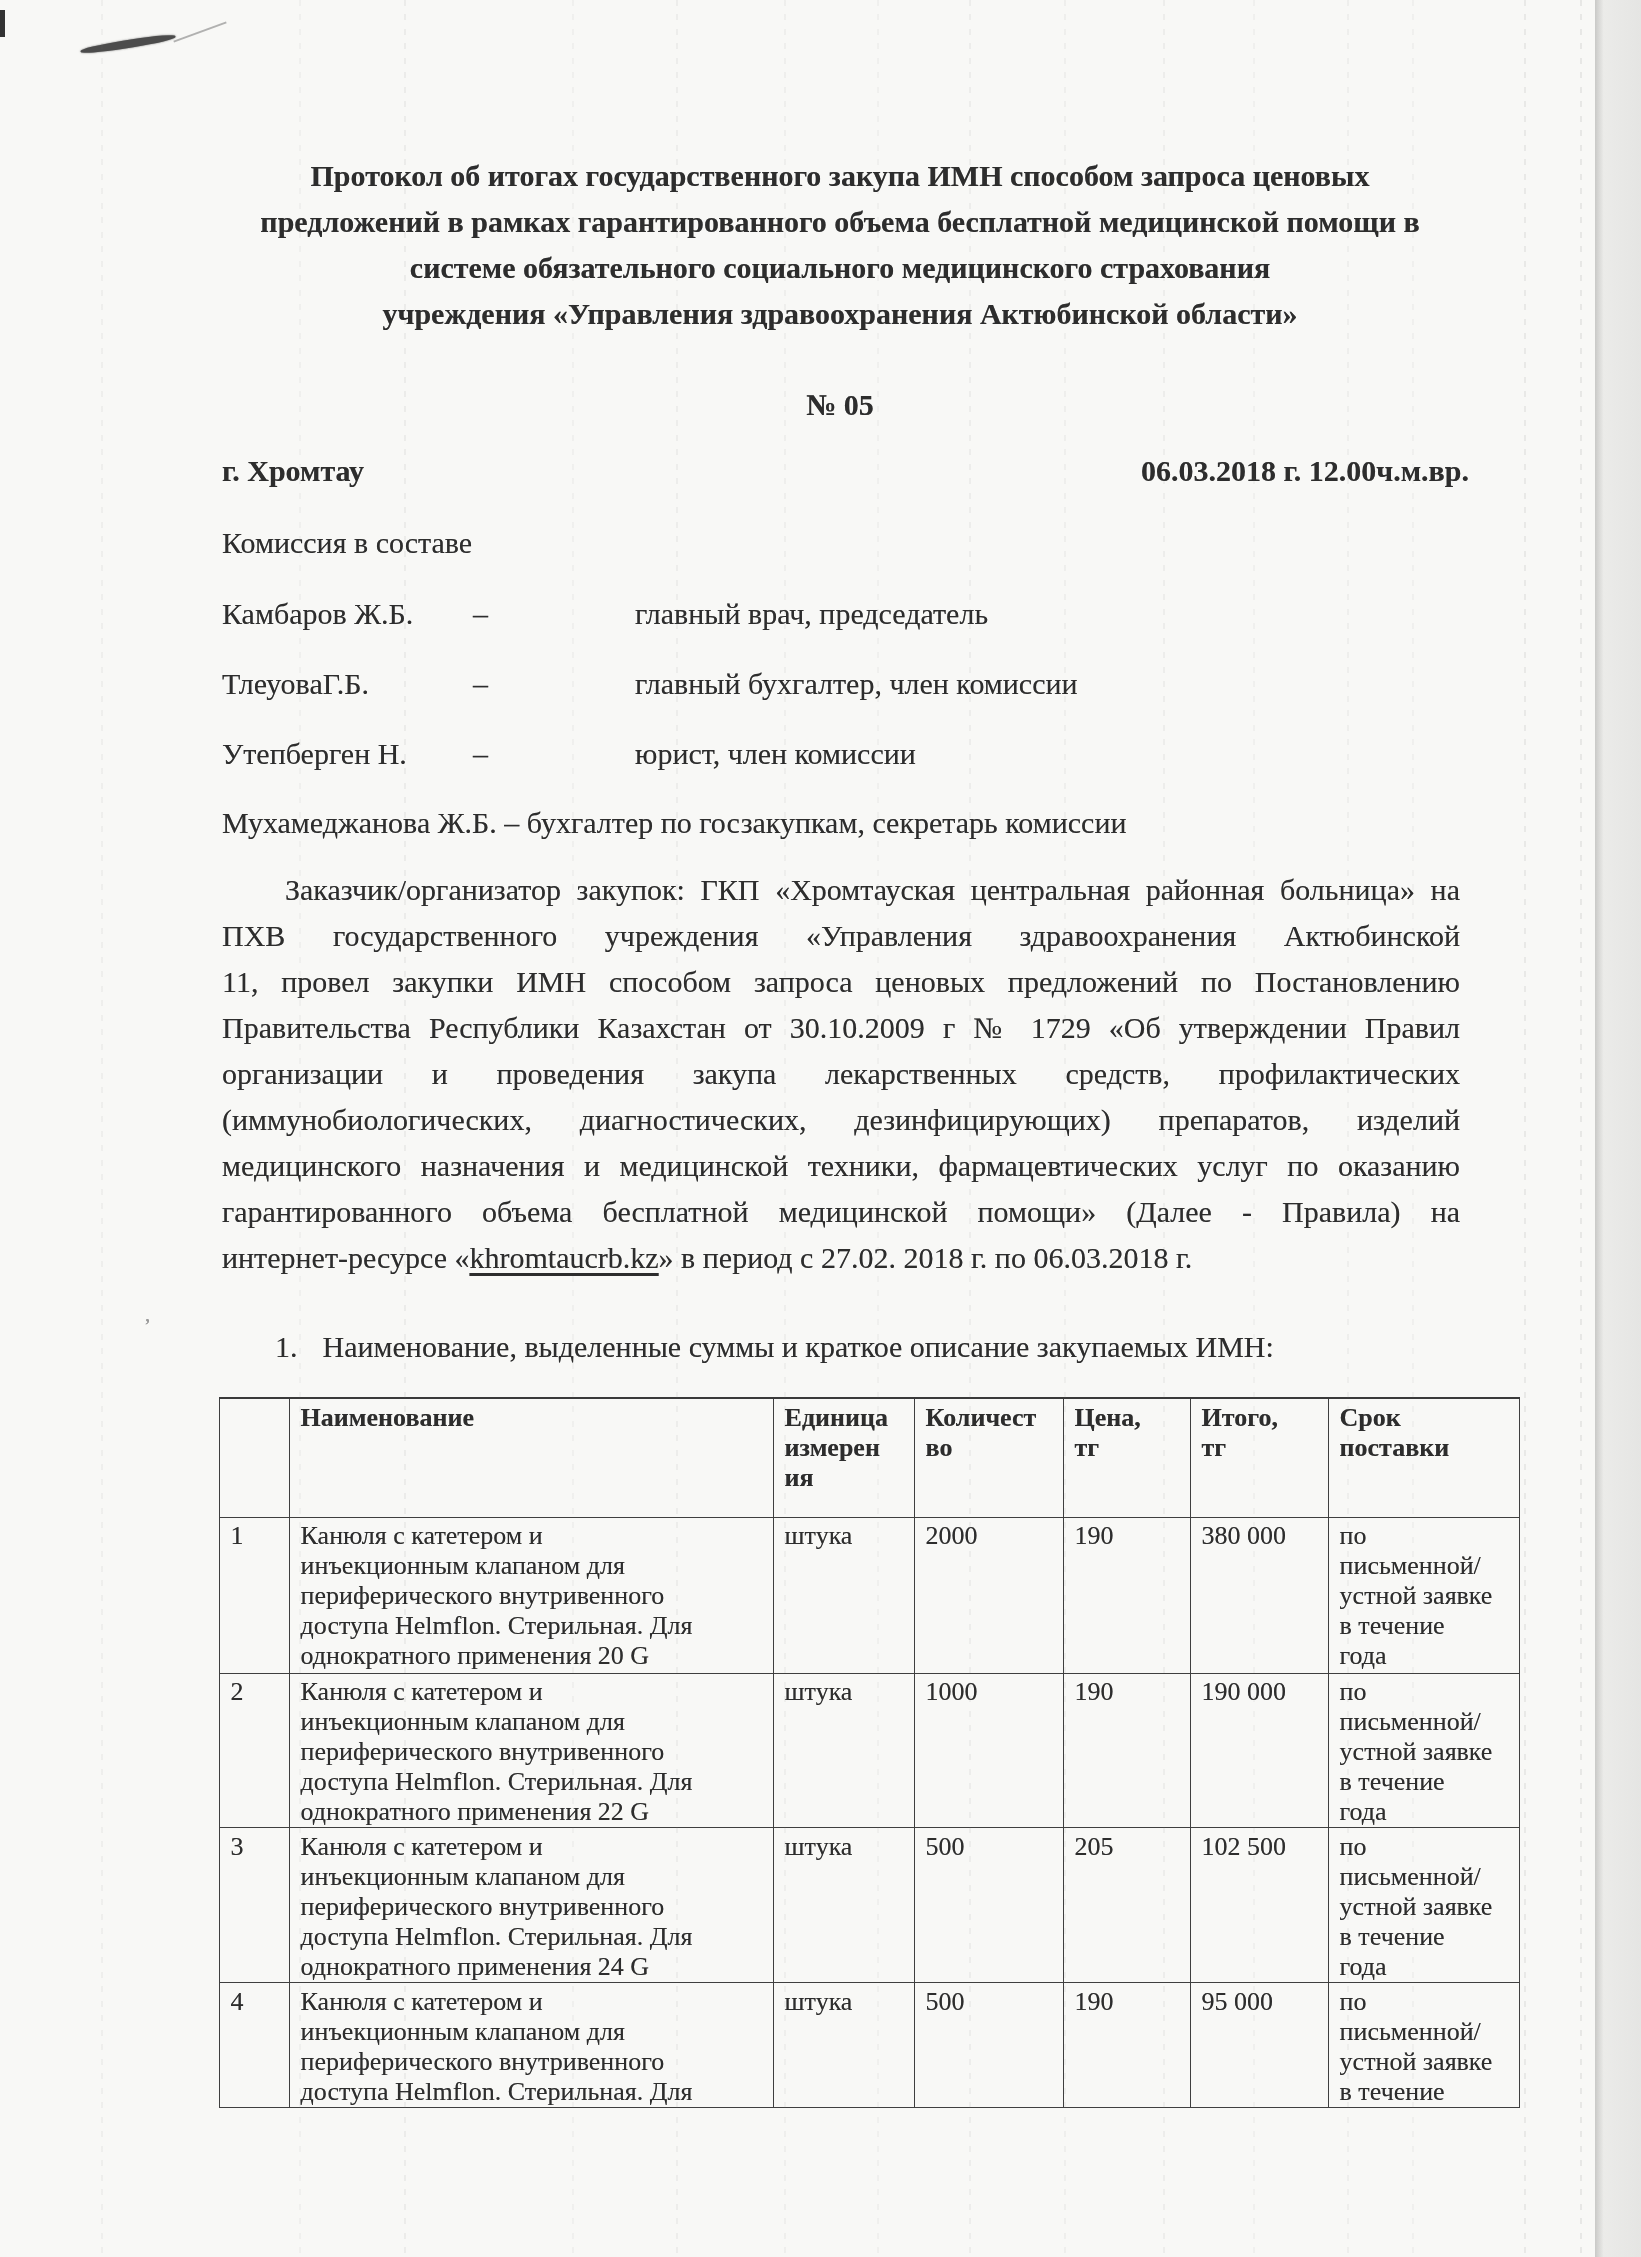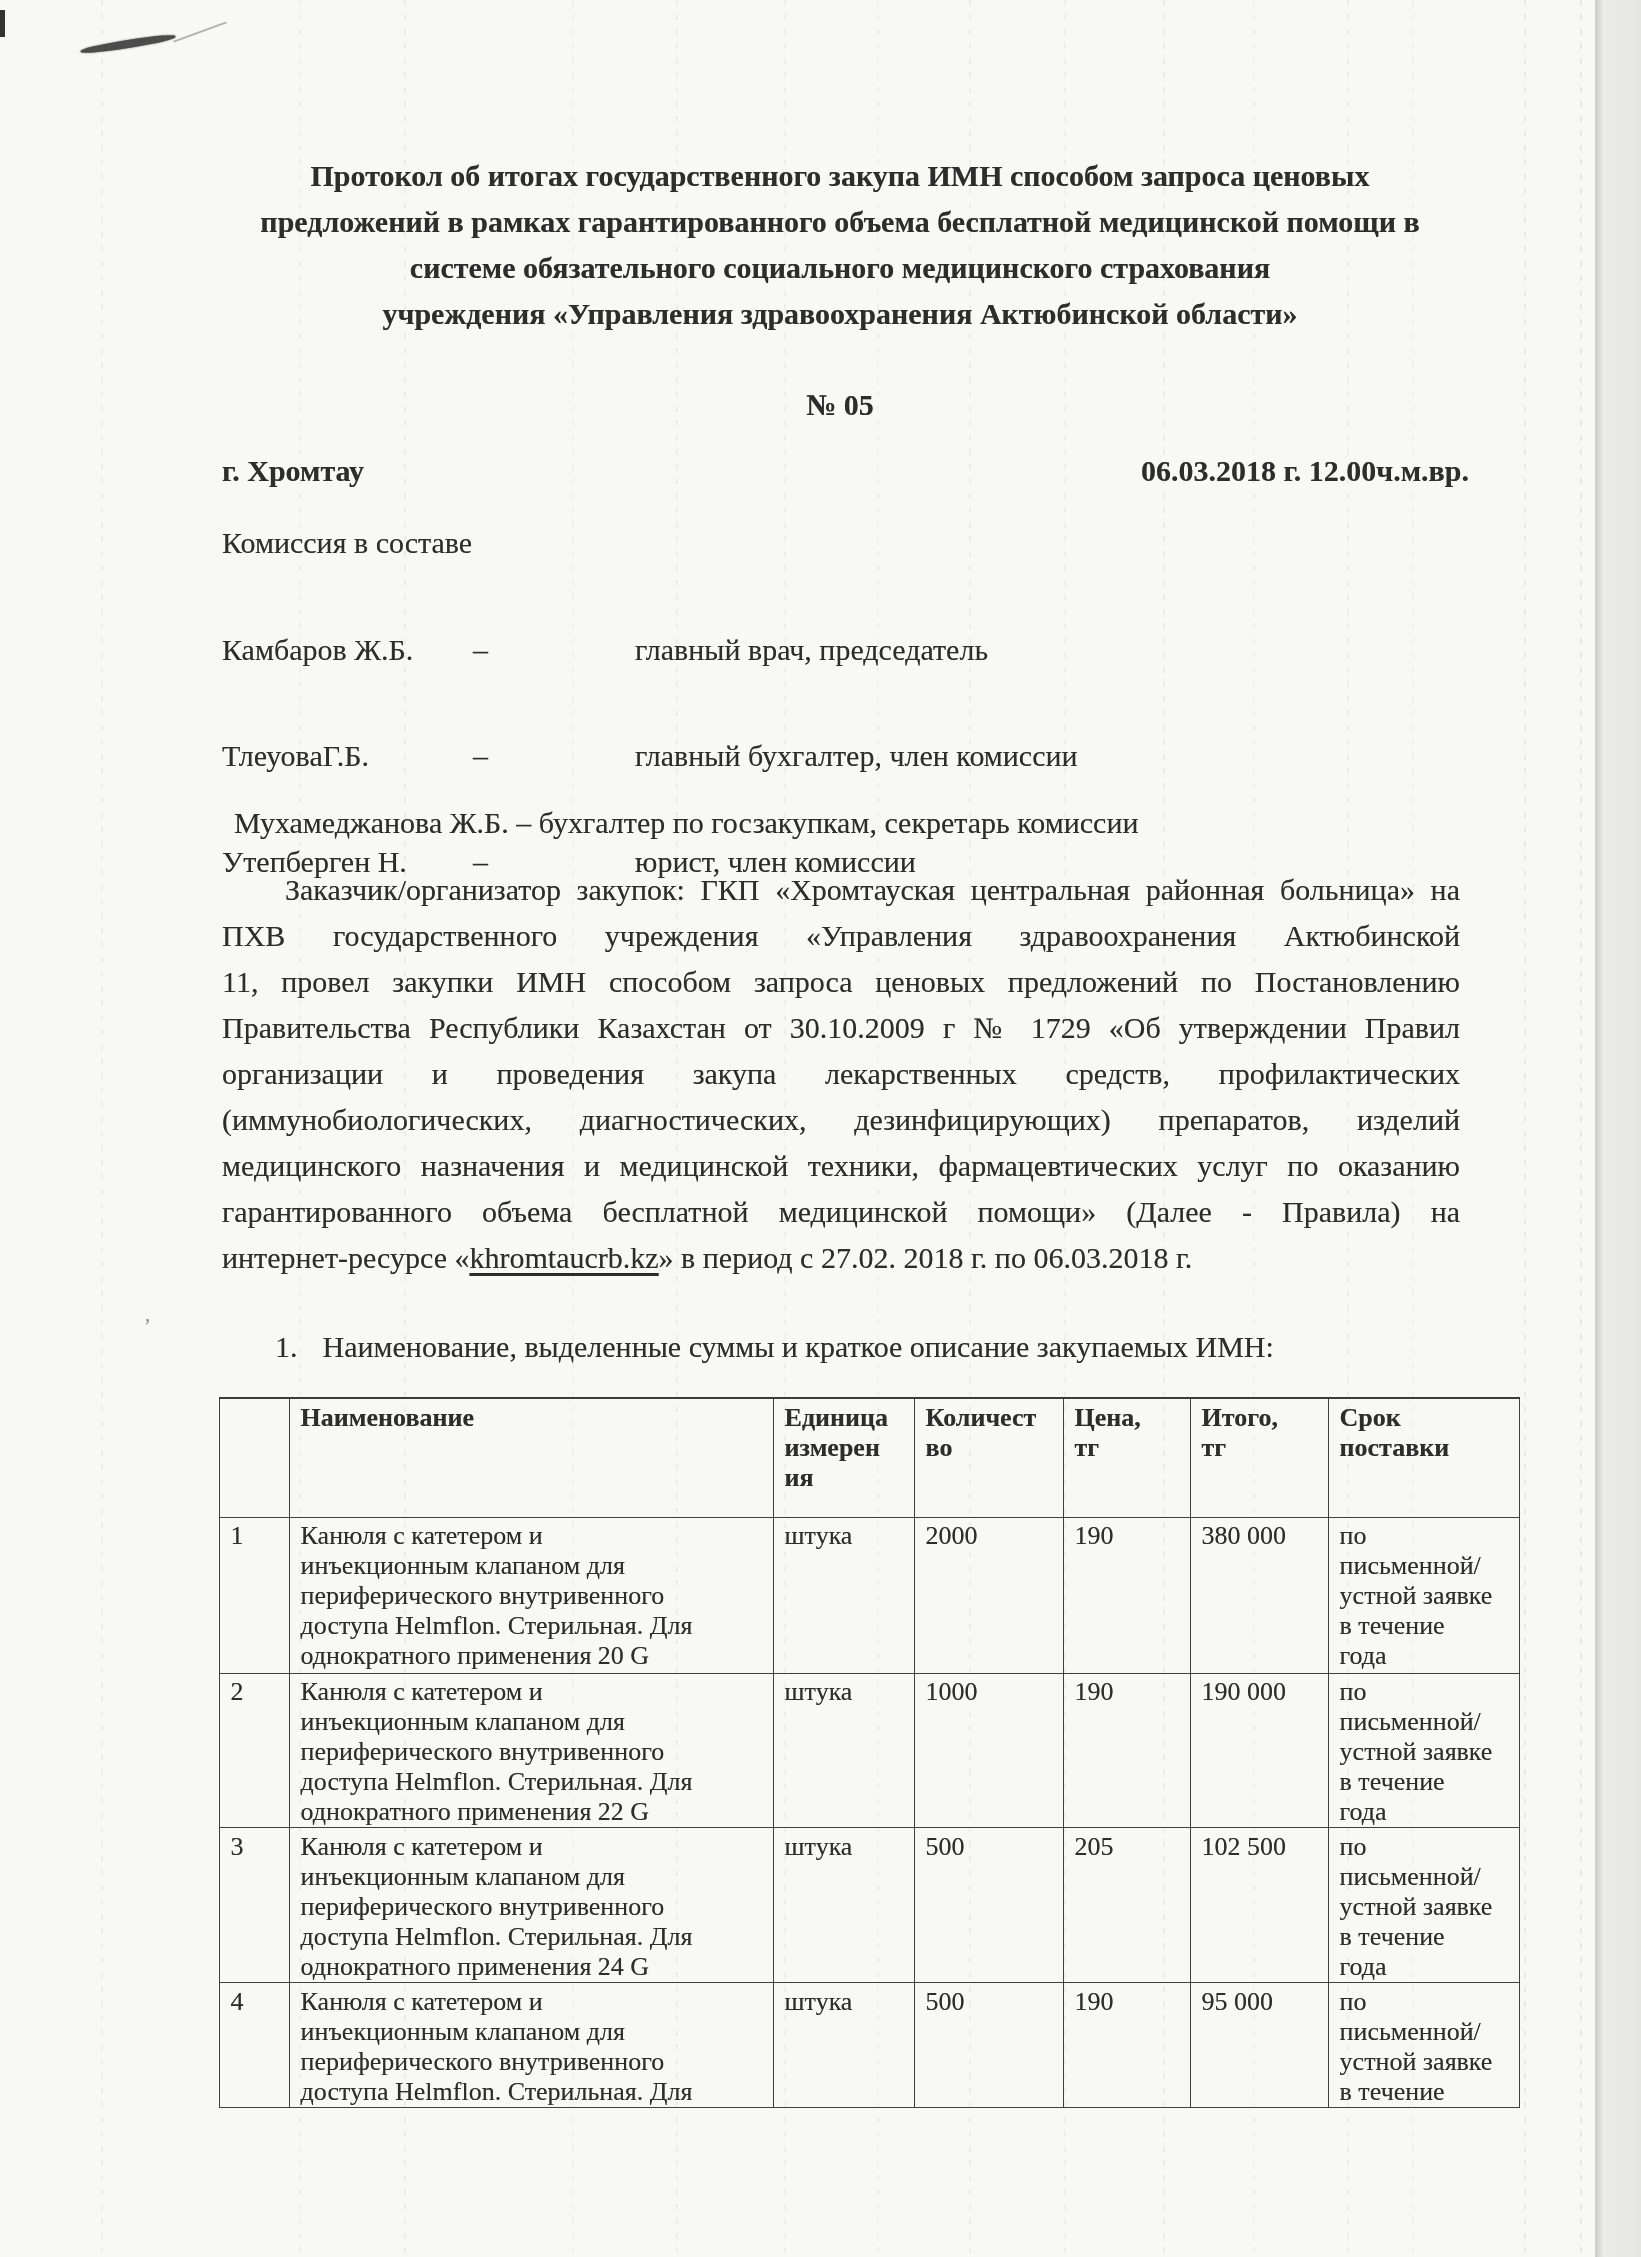--- a/index.html
+++ b/index.html
@@ -21,22 +21,22 @@
   .tiny-mark{position:absolute;left:145px;top:1302px;font-size:21px;color:#9a9a9a;}
   
   .abs{position:absolute;}
   .title-block{left:222px;top:153px;width:1236px;text-align:center;font-weight:700;
     font-size:30px;line-height:46px;}
   .doc-number{left:222px;top:388px;width:1236px;text-align:center;font-weight:700;font-size:30px;}
   .city-date{left:222px;top:454px;width:1247px;display:flex;justify-content:space-between;
     font-weight:700;font-size:30px;}
   .commission-heading{left:222px;top:526px;font-size:30px;}
   .commission-rows{left:222px;top:597px;width:1236px;font-size:30px;}
-  .commission-row{display:grid;grid-template-columns:251px 162px 1fr;height:70px;align-items:start;margin-top:36px;}
-  .secretary{left:222px;top:806px;font-size:30px;margin-left:12px;}
+  .commission-row{display:grid;grid-template-columns:251px 162px 1fr;height:70px;align-items:start;}
+  .secretary{left:222px;top:806px;font-size:30px;}
   .paragraph{left:222px;top:867px;width:1238px;font-size:30px;line-height:46px;}
   .para-line{text-align:justify;text-align-last:justify;white-space:normal;}
   .para-line.first{text-indent:63px;}
   .para-line.last{text-align-last:left;}
   .weblink{text-decoration:underline;text-underline-offset:4.8px;cursor:pointer;}
   .section1{left:275px;top:1330px;font-size:30px;}
   .section1 .num{margin-right:25px;}
   
   table.items{position:absolute;left:219px;top:1397px;border-collapse:collapse;table-layout:fixed;
     width:1300px;font-size:26px;line-height:30px;}

